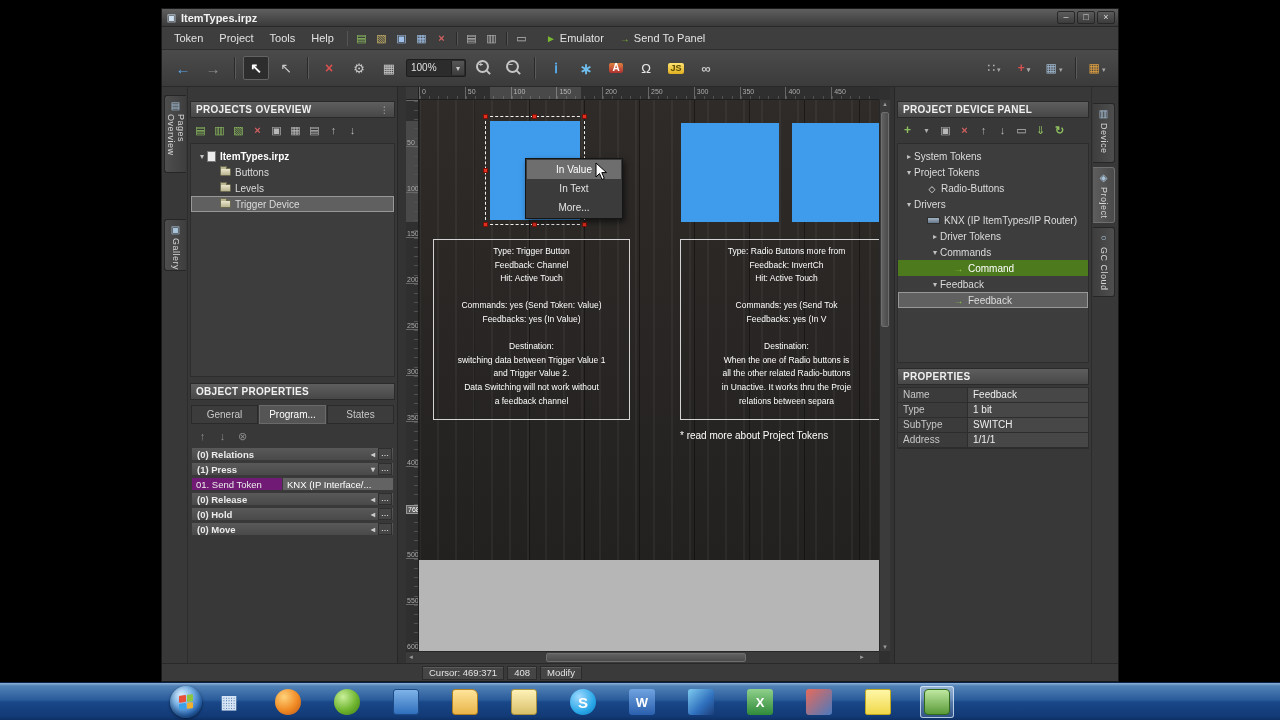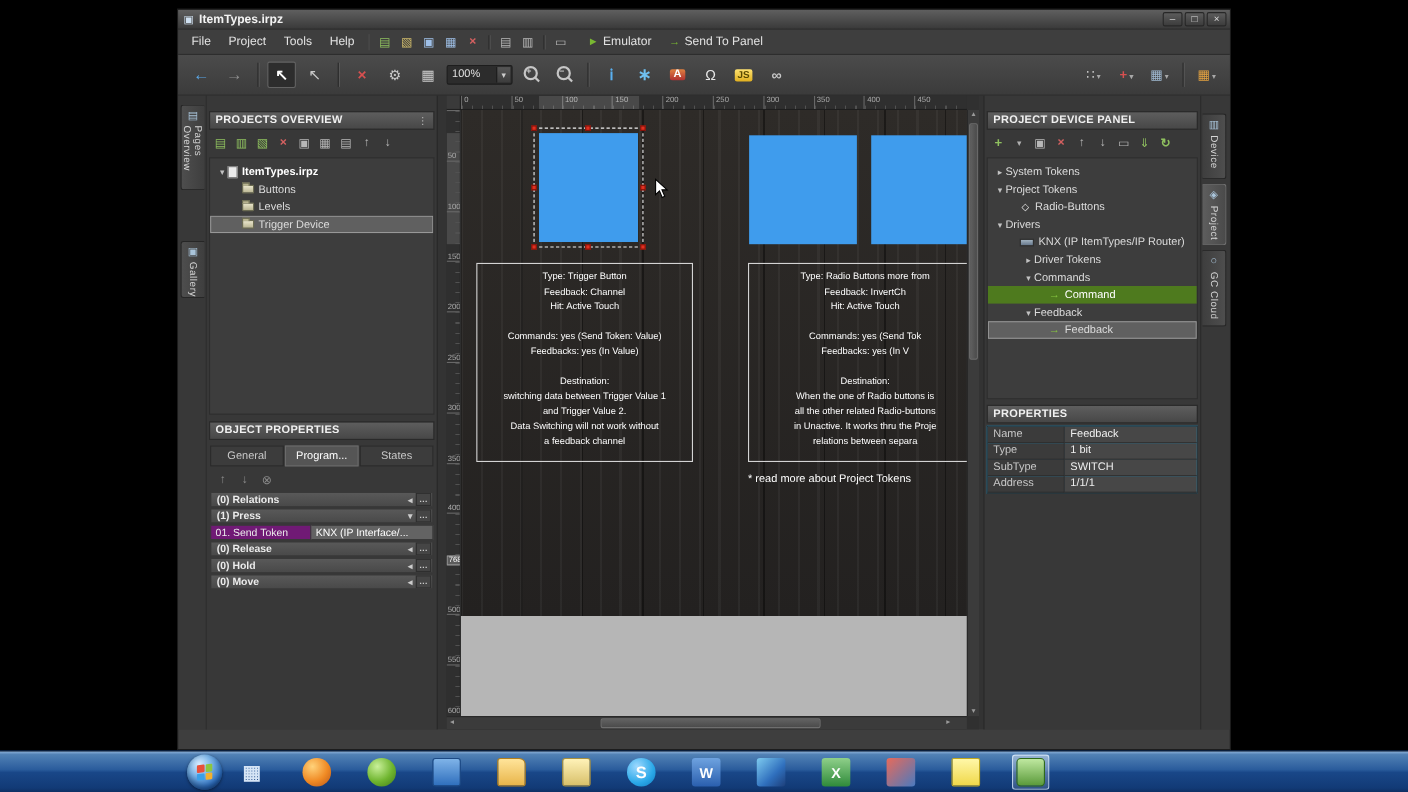--- a/index.html
+++ b/index.html
@@ -224,21 +224,21 @@
 
           <div class="wbtn">
             <span>×</span>
           </div>
         </div>
     </div>
 
     <div class="menubar">
       <div style="display:flex">
 
-          <span class="mitem">File</span>
+          <span class="mitem">Token</span>
 
           <span class="mitem">Project</span>
 
           <span class="mitem">Tools</span>
 
           <span class="mitem">Help</span>
         </div>
       <div class="msep"></div>
       <div class="micons">
 
@@ -661,20 +661,28 @@
               <div class="aline">Feedbacks: yes (In V</div>
               <div class="aline"></div>
               <div class="aline">Destination:</div>
               <div class="aline">When the one of Radio buttons is</div>
               <div class="aline">all the other  related Radio-buttons</div>
               <div class="aline">in Unactive. It works thru the Proje</div>
               <div class="aline">relations between separa</div>
             </div>
           <div class="footnote">* read more about Project Tokens</div>
 
+          <div class="ctxmenu">
+
+              <div class="cmi" data-hl="true">In Value</div>
+
+              <div class="cmi">In Text</div>
+
+              <div class="cmi">More...</div>
+            </div>
 
           <div class="cursor">
             <svg width="13" height="19" viewBox="0 0 13 19">
               <path d="M1 1 L1 15 L4.5 11.5 L7 17.5 L9.3 16.4 L6.8 10.6 L11.5 10.6 Z" fill="#ffffff" stroke="#000000" stroke-width="1"></path>
             </svg>
           </div>
         </div>
 
         <div class="vscroll">
           <div class="vthumb"></div>
@@ -827,20 +835,25 @@
             <span class="vlabel">Project</span>
           </div>
 
           <div class="vtab" style="top:140px;height:70px">
             <span class="vic">○</span>
             <span class="vlabel">GC Cloud</span>
           </div>
         </div>
     </div>
 
+    <div class="statusbar">
+      <span class="scell">Cursor: 469:371</span>
+      <span class="scell">408</span>
+      <span class="scell">Modify</span>
+    </div>
   </div>
 
   <div class="taskbar">
     <div class="orb">
       <span class="flag">
         <i style="background:#e8503a"></i>
           <i style="background:#8cc63f"></i>
         <i style="background:#3aa0e8"></i>
           <i style="background:#f2b02f"></i>
       </span>

